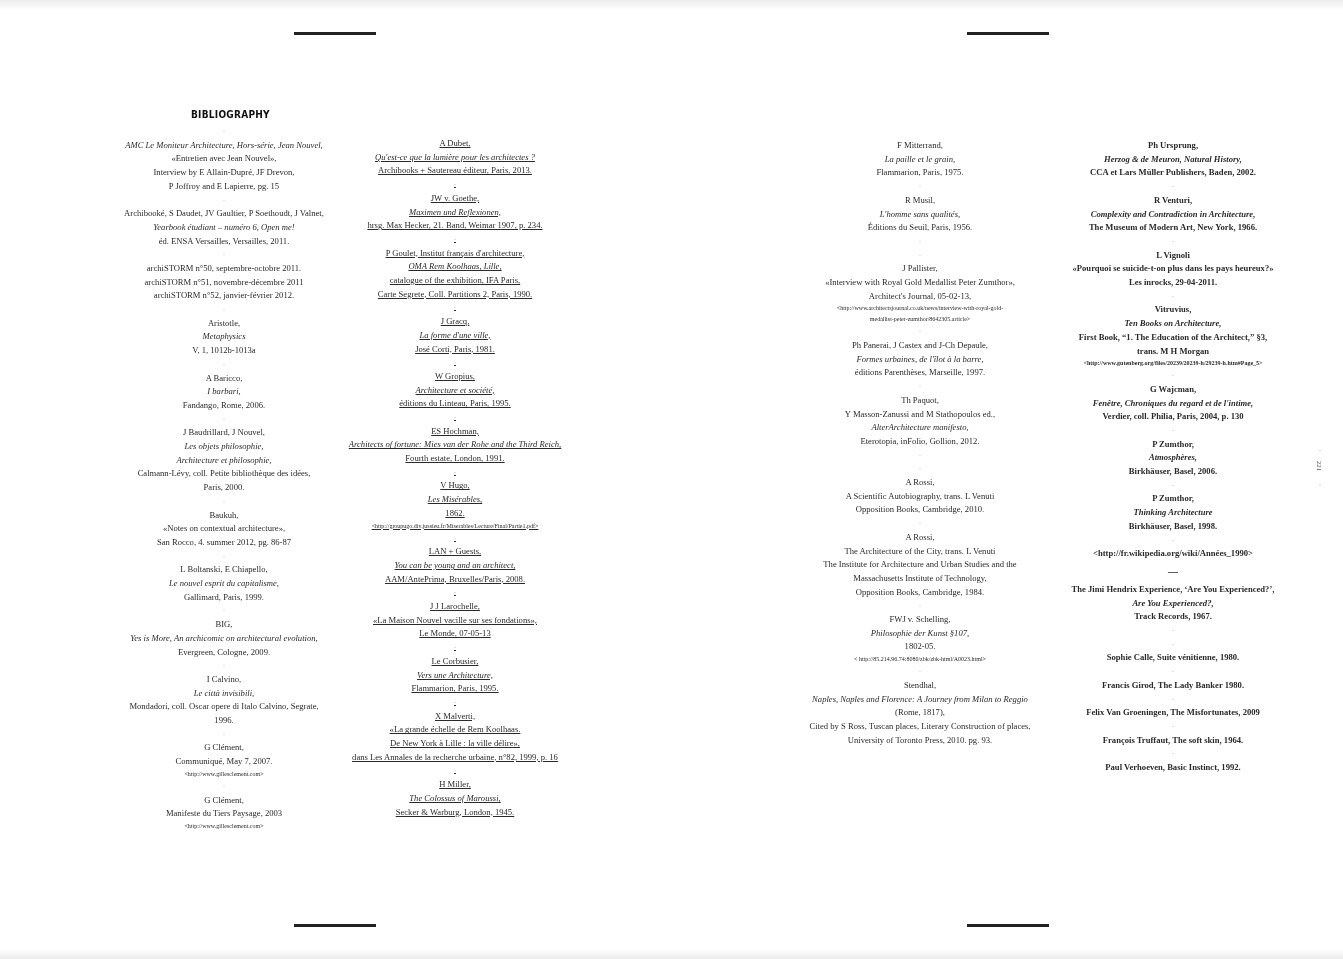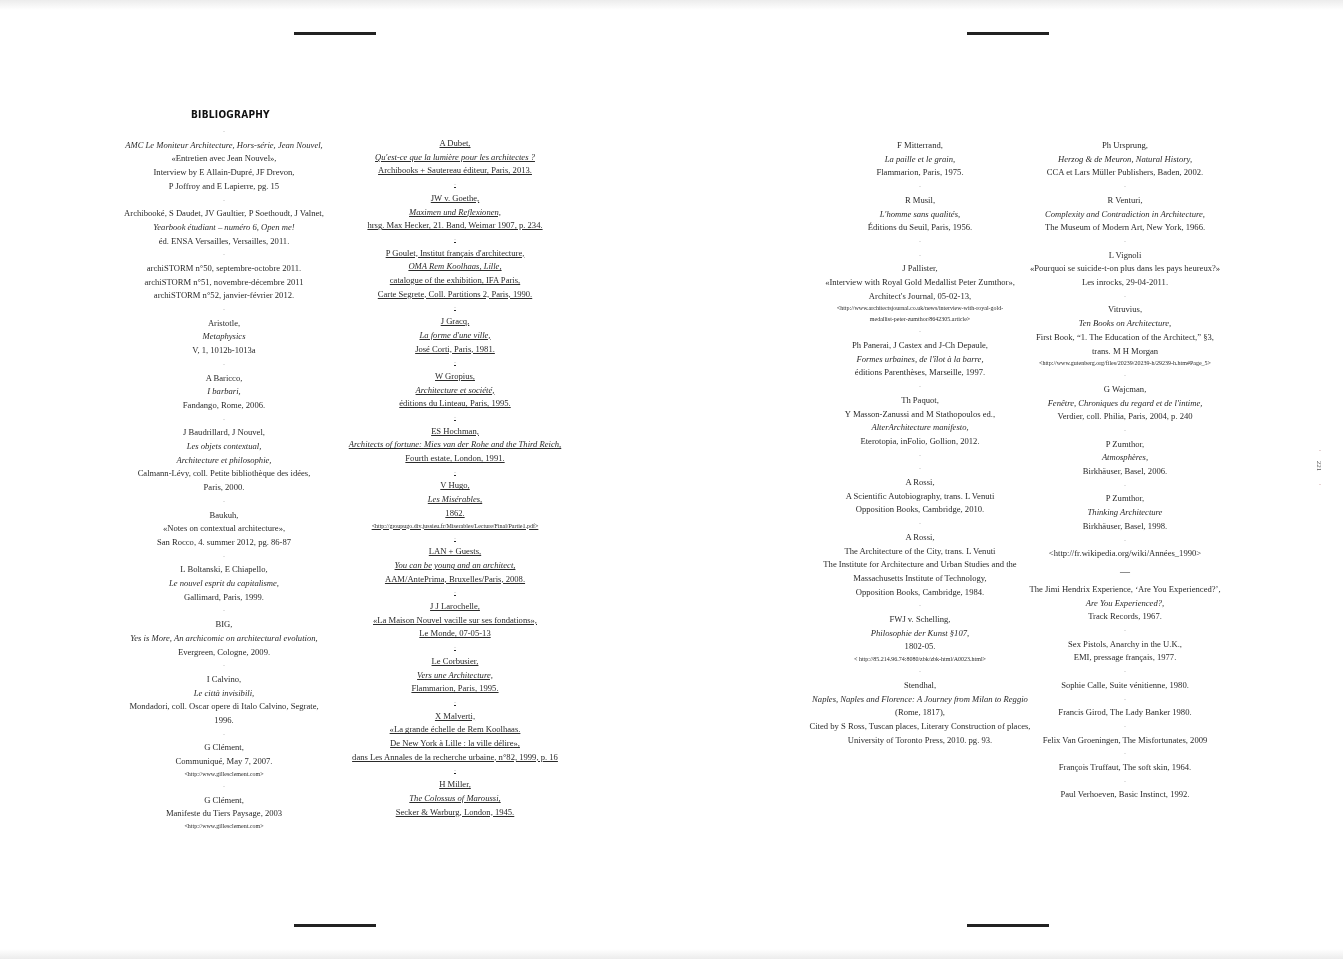--- a/index.html
+++ b/index.html
@@ -76,21 +76,21 @@
     </div>
     <span class="sep"></span>
     <div class="entry">
       <span class="ln">A Baricco,</span>
       <span class="ln i">I barbari,</span>
       <span class="ln">Fandango, Rome, 2006.</span>
     </div>
     <span class="sep"></span>
     <div class="entry">
       <span class="ln">J Baudrillard, J Nouvel,</span>
-      <span class="ln i">Les objets contextual,</span>
+      <span class="ln i">Les objets philosophie,</span>
       <span class="ln i">Architecture et philosophie,</span>
       <span class="ln">Calmann-Lévy, coll. Petite bibliothèque des idées,</span>
       <span class="ln">Paris, 2000.</span>
     </div>
     <span class="sep"></span>
     <div class="entry">
       <span class="ln">Baukuh,</span>
       <span class="ln">«Notes on contextual architecture»,</span>
       <span class="ln">San Rocco, 4. summer 2012, pg. 86-87</span>
     </div>
@@ -260,21 +260,21 @@
     </div>
     <span class="sep"></span>
     <div class="entry">
       <span class="ln">Stendhal,</span>
       <span class="ln i">Naples, Naples and Florence: A Journey from Milan to Reggio</span>
       <span class="ln">(Rome, 1817),</span>
       <span class="ln">Cited by S Ross, Tuscan places, Literary Construction of places,</span>
       <span class="ln">University of Toronto Press, 2010. pg. 93.</span>
     </div>
   </div>
-<div class="col" id="col3" style="left:1010px; top:139px; width:230px;">
+<div class="col" id="col3" style="left:1058px; top:139px; width:230px;font-weight:bold;">
     <div class="entry">
       <span class="ln">Ph Ursprung,</span>
       <span class="ln i">Herzog &amp; de Meuron, Natural History,</span>
       <span class="ln">CCA et Lars Müller Publishers, Baden, 2002.</span>
     </div>
     <span class="sep"></span>
     <div class="entry">
       <span class="ln">R Venturi,</span>
       <span class="ln i">Complexity and Contradiction in Architecture,</span>
       <span class="ln">The Museum of Modern Art, New York, 1966.</span>
@@ -290,21 +290,21 @@
       <span class="ln">Vitruvius,</span>
       <span class="ln i">Ten Books on Architecture,</span>
       <span class="ln">First Book, “1. The Education of the Architect,” §3,</span>
       <span class="ln">trans. M H Morgan</span>
       <span class="ln url">&lt;http://www.gutenberg.org/files/20239/20239-h/29239-h.htm#Page_5&gt;</span>
     </div>
     <span class="sep"></span>
     <div class="entry">
       <span class="ln">G Wajcman,</span>
       <span class="ln i">Fenêtre, Chroniques du regard et de l'intime,</span>
-      <span class="ln">Verdier, coll. Philia, Paris, 2004, p. 240</span>
+      <span class="ln">Verdier, coll. Philia, Paris, 2004, p. 130</span>
     </div>
     <span class="sep"></span>
     <div class="entry">
       <span class="ln">P Zumthor,</span>
       <span class="ln i">Atmosphères,</span>
       <span class="ln">Birkhäuser, Basel, 2006.</span>
     </div>
     <span class="sep"></span>
     <div class="entry">
       <span class="ln">P Zumthor,</span>
@@ -315,24 +315,20 @@
     <div class="entry">
       <span class="ln">&lt;http://fr.wikipedia.org/wiki/Années_1990&gt;</span>
     </div>
     <span class="dash-long">—</span>
     <div class="entry">
       <span class="ln">The Jimi Hendrix Experience, ‘Are You Experienced?’,</span>
       <span class="ln i">Are You Experienced?,</span>
       <span class="ln">Track Records, 1967.</span>
     </div>
     <span class="sep"></span>
-    <div class="entry">
-      <span class="ln">Sex Pistols, Anarchy in the U.K.,</span>
-      <span class="ln">EMI, pressage français, 1977.</span>
-    </div>
     <span class="sep"></span>
     <div class="entry">
       <span class="ln">Sophie Calle, Suite vénitienne, 1980.</span>
     </div>
     <span class="sep"></span>
     <div class="entry">
       <span class="ln">Francis Girod, The Lady Banker 1980.</span>
     </div>
     <span class="sep"></span>
     <div class="entry">

